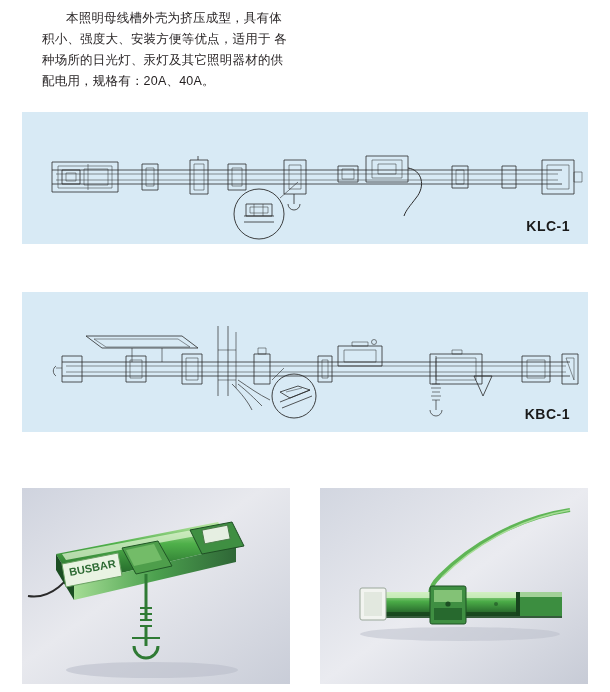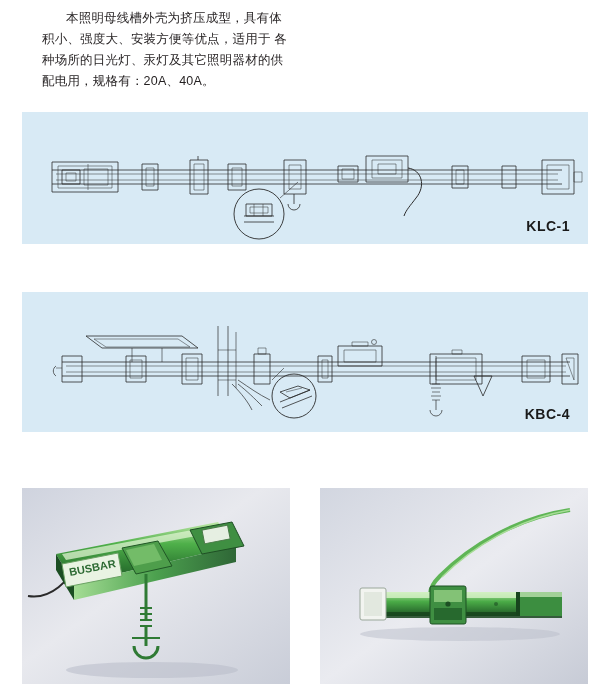--- a/index.html
+++ b/index.html
@@ -217,21 +217,21 @@
         <path d="M544 66 L552 66 L552 88 L552 88 Z" stroke-width="0.5"></path>
 
         <circle cx="272" cy="104" r="22" stroke-width="0.9"></circle>
         <path d="M258 110 L288 98"></path>
         <path d="M260 116 L290 104"></path>
         <path d="M258 100 L276 94 L288 98 L268 106 Z"></path>
         <path d="M264 100 L280 96" stroke-width="0.5"></path>
         <path d="M250 88 L262 76" stroke-width="0.6"></path>
       </g>
     </svg>
-    <div class="panel-label">KBC-4</div>
+    <div class="panel-label">KBC-1</div>
   </div>
 
   <div class="photo" id="photo-left">
     <svg viewBox="0 0 268 196" preserveAspectRatio="none">
       <defs>
         <linearGradient id="bgL" x1="0" y1="0" x2="1" y2="1">
           <stop offset="0%" stop-color="#cfd3de"></stop>
           <stop offset="45%" stop-color="#e8e9ee"></stop>
           <stop offset="100%" stop-color="#c9cdd8"></stop>
         </linearGradient>

